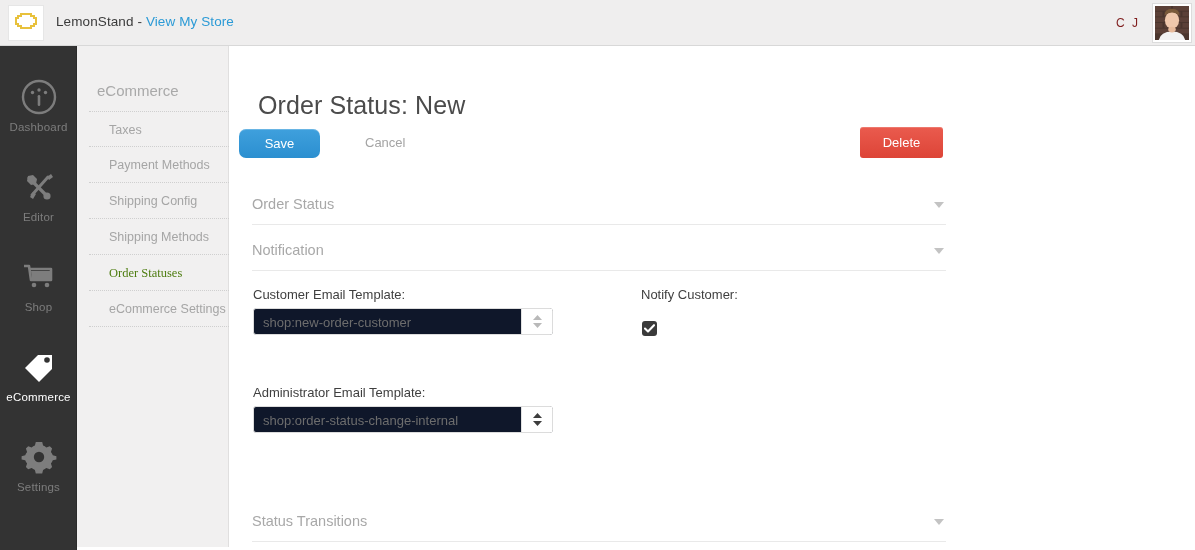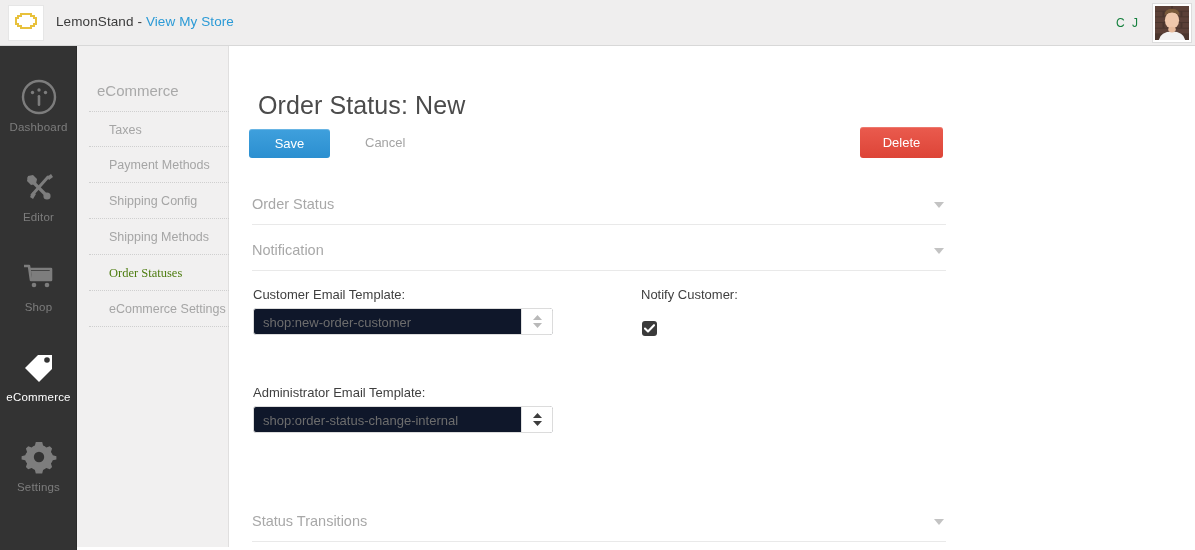--- a/index.html
+++ b/index.html
@@ -28,21 +28,21 @@
   }
   .brand {
     position: absolute; left: 56px; top: 14px;
     font-size: 13.5px; color: #3b3b3b; letter-spacing: .1px;
   }
   .brand a {
     color: #2b9ad6; text-decoration: none;
   }
   .user-initials {
     position: absolute; right: 55px; top: 16px;
-    font-size: 12px; color: #15803d; letter-spacing: 2px;
+    font-size: 12px; color: #7f1d1d; letter-spacing: 2px;
   }
   .avatar {
     position: absolute; right: 3px; top: 3px;
     width: 40px; height: 40px;
     background: #ffffff;
     border: 1px solid #dcdcdc;
     padding: 2px;
   }
   .avatar-inner {
     width: 100%; height: 100%;
@@ -108,23 +108,24 @@
     letter-spacing: .1px;
   }
   .btn {
     position: absolute;
     font-size: 13px; color: #ffffff;
     border: none; border-radius: 3px;
     cursor: pointer; text-align: center;
     font-family: "Liberation Sans", sans-serif;
   }
   .btn-save {
-    left: 19px; top: 83px; width: 81px; height: 29px;
+    left: 9px; top: 83px; width: 81px; height: 29px;
     background: linear-gradient(#3fa0dd, #2b8fd0);
     box-shadow: inset 0 1px 0 rgba(255,255,255,.22);
+    border-radius: 7px;
   }
   .btn-cancel {
     position: absolute; left: 135px; top: 89px;
     font-size: 13px; color: #a4a4a4; cursor: pointer;
   }
   .btn-delete {
     left: 630px; top: 81px; width: 83px; height: 31px;
     background: linear-gradient(#ea5b4e, #dd4437);
     box-shadow: inset 0 1px 0 rgba(255,255,255,.18);
   }

